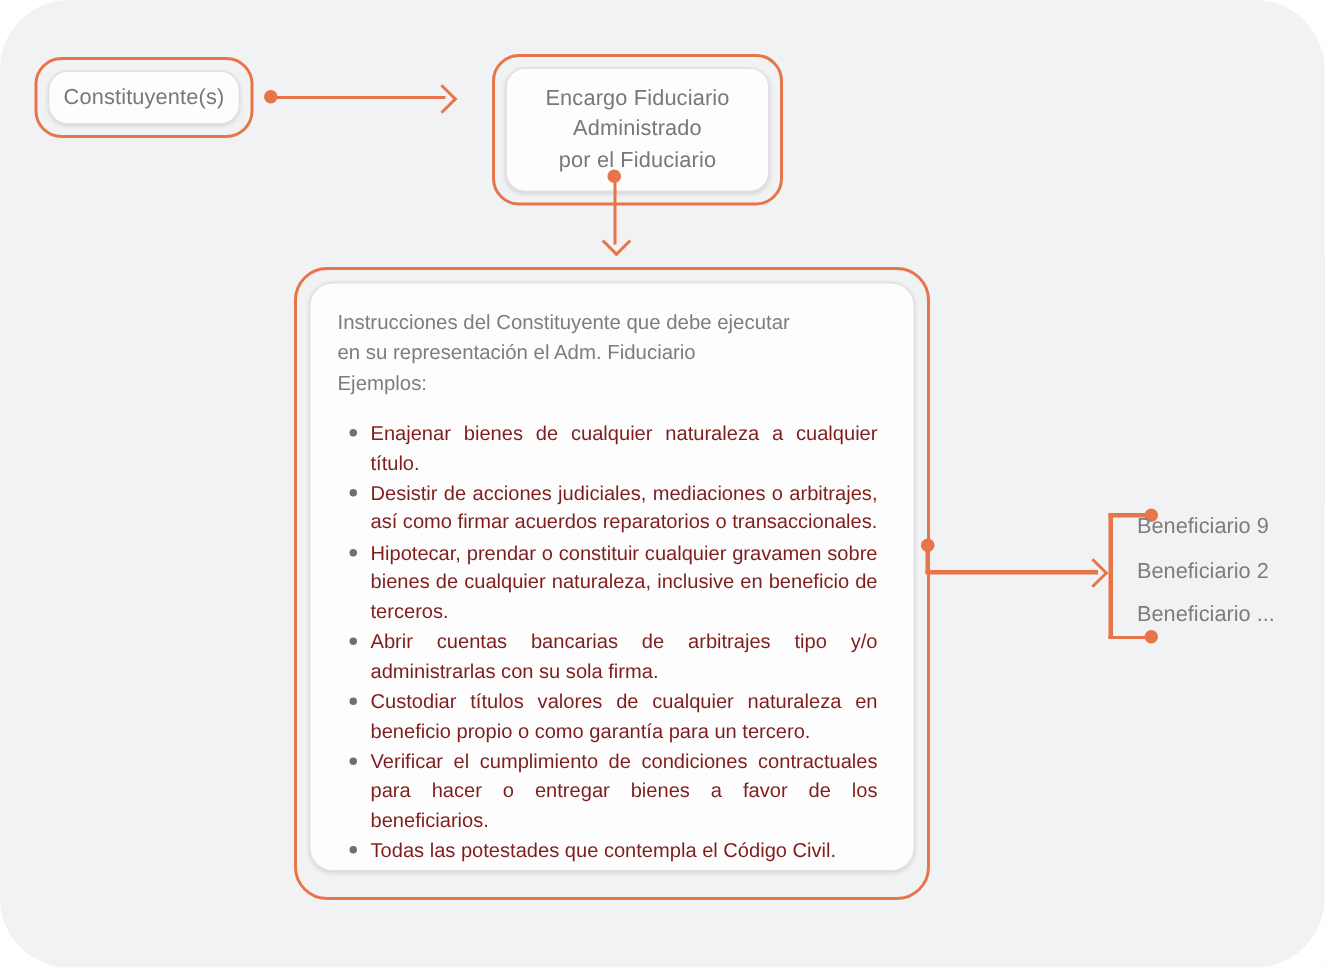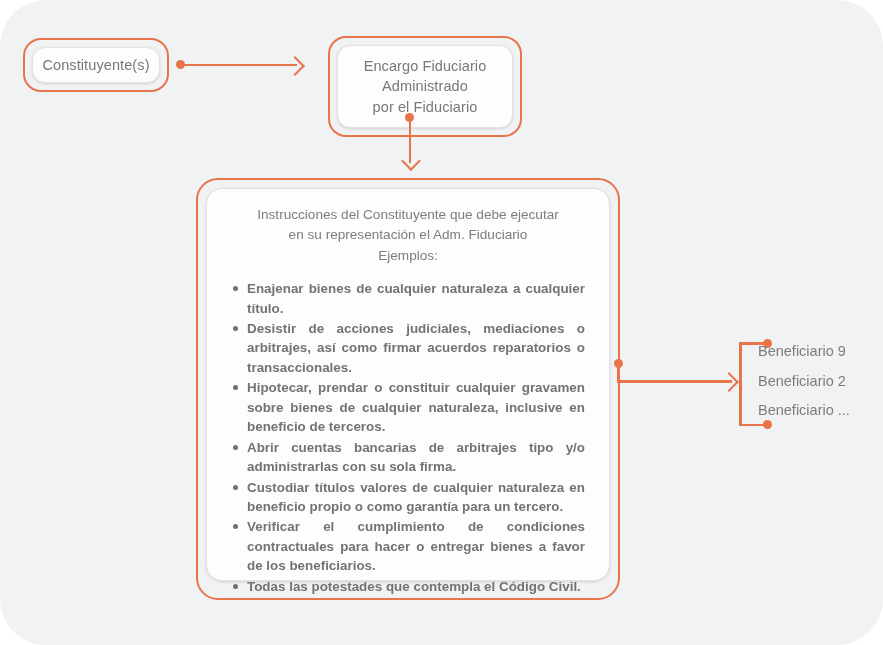--- a/index.html
+++ b/index.html
@@ -69,38 +69,36 @@
   #instrucciones > .inner {
     left: 8px; right: 8px; top: 8px; bottom: 17px;
     border-radius: 16px;
     display: block;
     padding: 16px 18px 10px 18px;
   }
   #instrucciones .head {
     color: #7d7d7d;
     font-size: 13.6px;
     line-height: 1.5;
-    text-align: center;
     white-space: pre-line;
     margin-bottom: 13px;
   }
   #instrucciones ul {
     margin: 0;
     padding: 0 6px 0 22px;
     list-style: none;
   }
   #instrucciones li {
     position: relative;
-    color: #737373;
+    color: #7f1d1d;
     font-size: 13.4px;
     line-height: 1.45;
     text-align: justify;
     text-align-last: left;
     margin-bottom: 1px;
-    font-weight: bold;
   }
   #instrucciones li .bullet {
     position: absolute;
     left: -14px;
     top: 7px;
     width: 5px;
     height: 5px;
     border-radius: 50%;
     background: #6f6f6f;
   }

